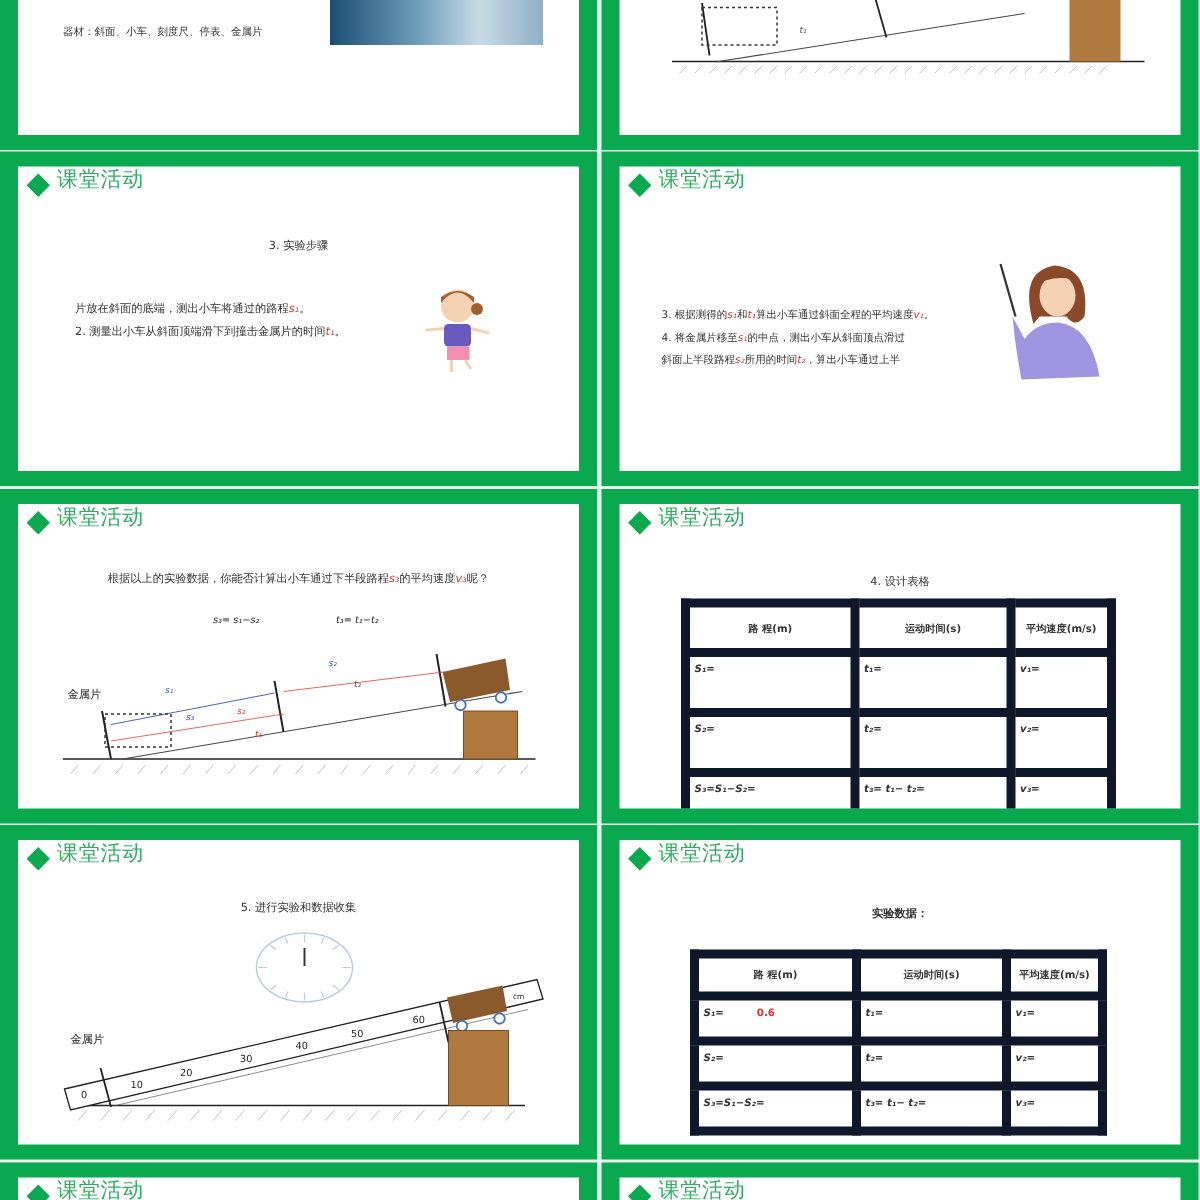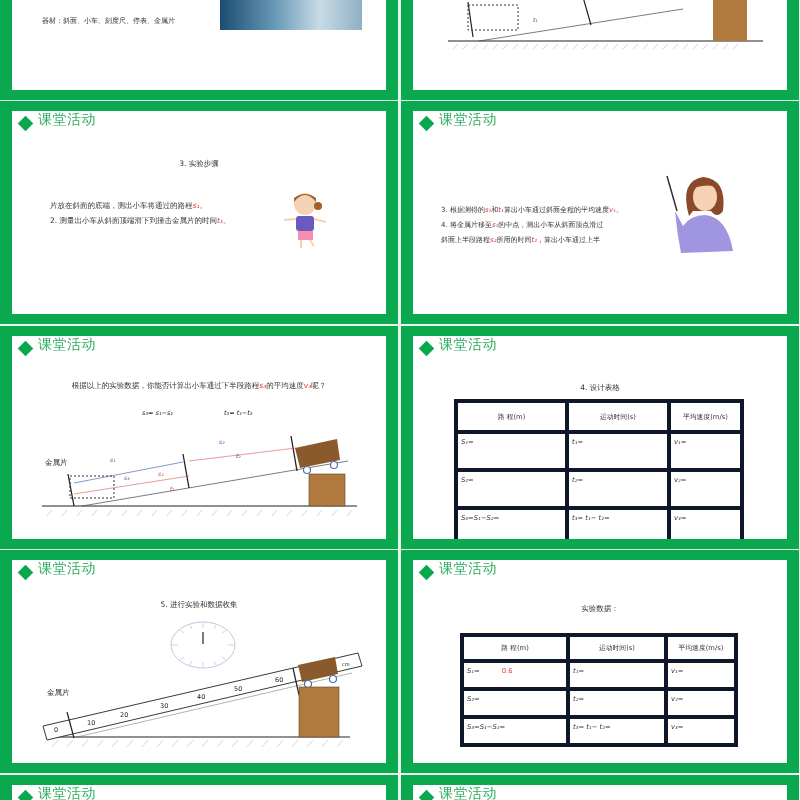--- a/index.html
+++ b/index.html
@@ -7,21 +7,21 @@
   .slide{position:absolute;width:398px;height:223px;background:#0aa84f;box-sizing:border-box;}
   .slide .inner{position:absolute;left:12px;top:10px;right:12px;bottom:10px;background:#fff;overflow:hidden;}
   .hdr{position:absolute;left:6px;top:0;display:flex;align-items:flex-end;gap:4px;}
   .diamond{width:11px;height:11px;background:#0aa84f;transform:rotate(45deg);margin:0 3px 0 2px;}
   .hdr-title{color:#2fae61;font-size:14px;letter-spacing:0.5px;}
   .sub{position:absolute;font-size:7.5px;color:#333;text-align:center;left:0;right:0;}
   .body-text{position:absolute;font-size:7.5px;color:#333;line-height:15px;}
   .red{color:#d33;font-style:italic;}
   .blue{color:#3a4fb0;font-style:italic;}
   table.dt{position:absolute;border-collapse:collapse;font-size:6.8px;color:#333;}
-  table.dt td,table.dt th{border:4px solid #0f172a;font-weight:normal;}
+  table.dt td,table.dt th{border:6px solid #0f172a;font-weight:bold;}
   table.dt th{height:25px;text-align:center;}
   table.dt td{height:26px;vertical-align:top;padding:4px 3px;font-style:italic;}
   .label{position:absolute;font-size:7.5px;color:#222;}
 </style>
 </head>
 <body>
 
 <div class="slide" style="left:0;top:-123px;">
   <div class="inner">
     <div class="body-text" style="left:30px;top:127px;font-size:7px;">器材：斜面、小车、刻度尺、停表、金属片</div>
@@ -284,21 +284,21 @@
     </svg>
   </div>
 </div>
 
 <div class="slide" style="left:401px;top:550px;">
   <div class="inner">
     <div class="hdr">
       <span class="diamond"></span>
       <span class="hdr-title">课堂活动</span>
     </div>
-    <div class="sub" style="top:44px;">实验数据：</div>
+    <div class="sub" style="top:44px;font-weight:bold;">实验数据：</div>
     <table class="dt" style="left:47px;top:73px;width:278px;">
       <tbody>
           <tr>
         <th style="width:100px;height:20px;">路 程(m)</th>
         <th style="width:92px;height:20px;">运动时间(s)</th>
         <th style="height:20px;">平均速度(m/s)</th>
       </tr>
       <tr>
         <td style="height:16px;"><span>S₁=</span><span style="color:#d33;font-style:normal;margin-left:22px;text-align:right;">0.6</span></td>
         <td style="height:16px;">t₁=</td>

